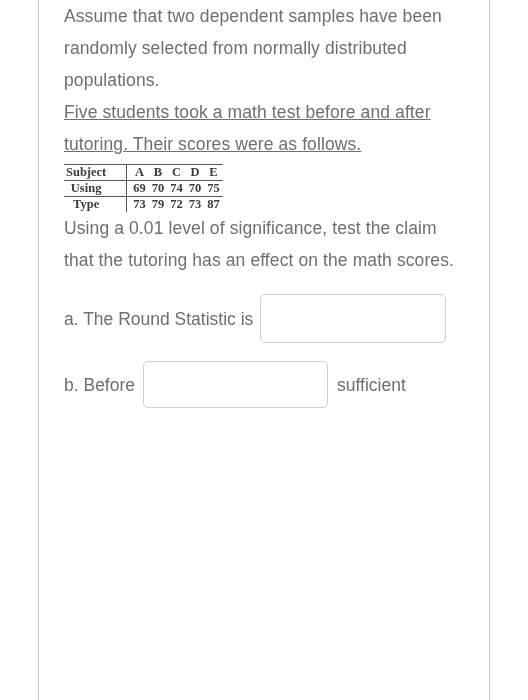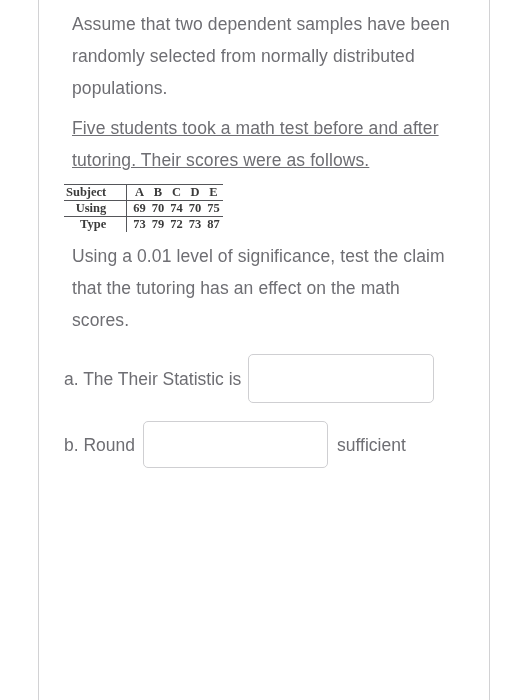--- a/index.html
+++ b/index.html
@@ -38,21 +38,21 @@
   }
 
   .content {
     position: absolute;
     left: 64px;
     top: 0;
     width: 404px;
   }
 
   p.body-text {
-    margin: 8px;
+    margin: 0;
     color: #6e6e73;
     font-size: 17.5px;
     line-height: 32px;
     font-family: "Liberation Sans", sans-serif;
     font-weight: 400;
     letter-spacing: 0.1px;
   }
 
   .para-1 { margin-top: 6px; }
   .para-2 { margin-top: 28px; text-decoration: underline; }
@@ -71,21 +71,21 @@
     color: #3b3b3b;
     width: 152px;
   }
   table.scores td {
     padding: 0 2px;
     white-space: nowrap;
     line-height: 15px;
     text-align: center;
   }
   table.scores td.rowlabel {
-    text-align: right;
+    text-align: center;
     padding-right: 20px;
     border-right: 1.3px solid #55565a;
     width: 52px;
   }
   table.scores tr.hdr td,
   table.scores tr.before td {
     border-bottom: 1.3px solid #55565a;
   }
   table.scores tr.hdr td {
     border-top: 1.3px solid #55565a;
@@ -178,26 +178,26 @@
           <td class="num">73</td>
           <td class="num">87</td>
         </tr>
       </tbody>
         </table>
     </div>
 
     <p class="body-text para-3">Using a 0.01 level of significance, test the claim that the tutoring has an effect on the math scores.</p>
 
     <div class="answer-row row-a">
-      <span class="answer-label">a. The Their Statistic is</span>
+      <span class="answer-label">a. The Round Statistic is</span>
       <input class="answer-box box-a" type="text" value="" style="">
     </div>
 
 
     <div class="answer-row row-b">
-      <span class="answer-label">b. Round</span>
+      <span class="answer-label">b. Before</span>
       <input class="answer-box box-b" type="text" value="" style="">
       <span class="answer-label">sufficient</span>
     </div>
 
 
   </div>
 </div>
 
 </body></html>

